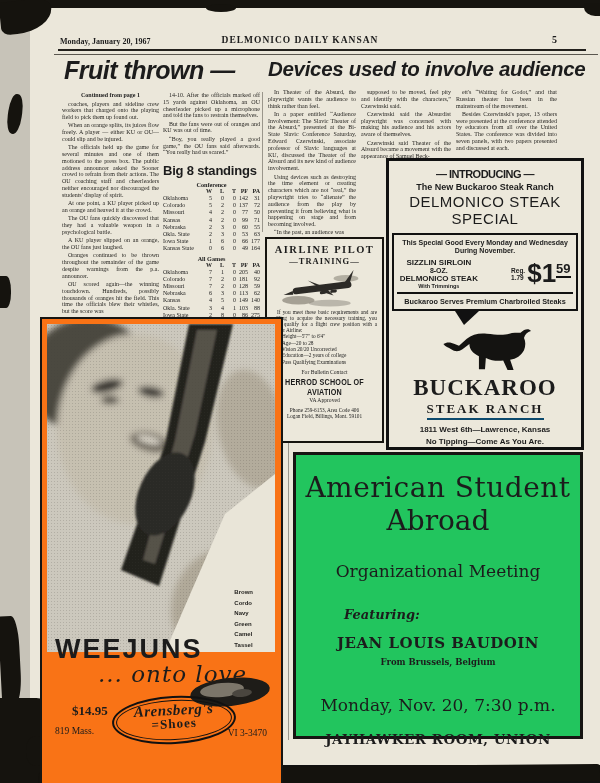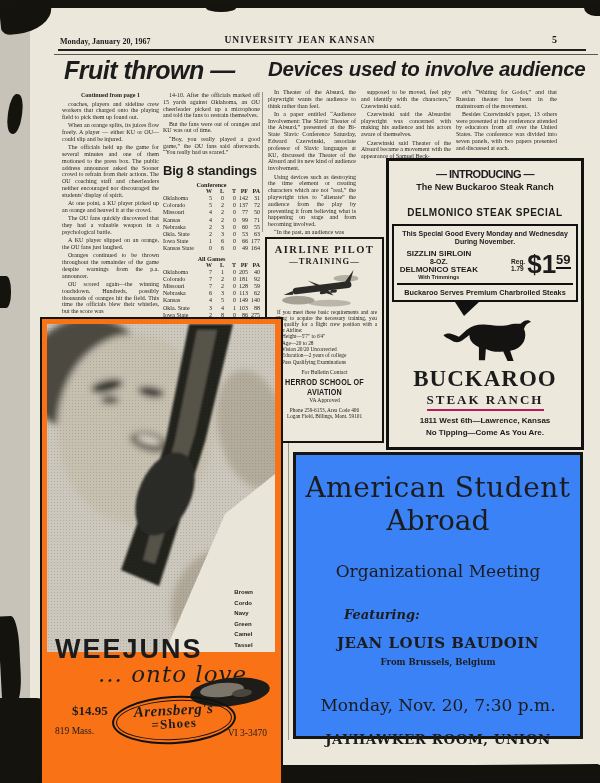--- a/index.html
+++ b/index.html
@@ -65,46 +65,46 @@
   .al-school{font:bold 7.2px "Liberation Sans",sans-serif;letter-spacing:0.2px;margin-top:3px;transform:scaleY(1.15);}
   .al-va{font-size:5.6px;margin-top:1px;}
   .al-phone{font-size:5.3px;margin-top:4px;}
   .al-addr{font-size:5.3px;}
   
   .buckaroo{position:absolute;left:386px;top:158px;width:198px;height:292px;border:3px solid #111;
             background:#ece8db;box-sizing:border-box;text-align:center;padding-top:7px;
             font-family:"Liberation Sans",sans-serif;}
   .bk-intro{font-weight:bold;font-size:11px;letter-spacing:-0.5px;}
   .bk-line2{font-weight:bold;font-size:9px;margin-top:2px;}
-  .bk-line3{font-weight:bold;font-size:10px;letter-spacing:0.5px;margin-top:15px;}
+  .bk-line3{font-weight:normal;font-size:15px;letter-spacing:0.5px;margin-top:1px;}
   .bk-bubble{margin:6px auto 0;width:176px;border:2px solid #111;padding:4px 3px 0;background:#ece8db;}
   .bk-special{font-weight:bold;font-size:7px;line-height:8px;}
   .bk-row{display:flex;align-items:center;margin-top:3px;gap:28px;}
   .bk-item{flex:1.3;}
   .bk-i1{font-weight:bold;font-size:8px;}
   .bk-i2{font-weight:bold;font-size:7px;}
   .bk-i3{font-weight:bold;font-size:8px;}
   .bk-i4{font-weight:bold;font-size:5.5px;}
   .bk-pricebox{flex:1;display:flex;align-items:center;justify-content:center;}
   .bk-reg{font-weight:bold;font-size:6.5px;line-height:7px;text-align:left;margin-right:2px;}
   .bk-price{font-weight:bold;}
   .bk-one{font-size:26px;}
   .bk-cents{font-size:13px;vertical-align:9px;border-bottom:2.5px solid #111;}
   .bk-serves{border-top:2px solid #111;margin-top:3px;padding:3px 0;font-weight:bold;font-size:7.3px;}
   .bk-tail{width:0;height:0;border-left:9px solid transparent;border-right:15px solid transparent;
            border-top:14px solid #111;margin:0 auto;transform:translateX(-18px);}
   .bk-bull{display:block;margin:0 auto;}
   .bk-name{font:bold 23px "Liberation Serif",serif;letter-spacing:1px;line-height:22px;}
   .bk-name2{display:inline-block;font:bold 13px "Liberation Serif",serif;letter-spacing:2px;
-            border-bottom:2px solid #be185d;padding-bottom:1px;}
+            border-bottom:2px solid #0c4a6e;padding-bottom:1px;}
   .bk-addr{font-weight:bold;font-size:8px;margin-top:5px;}
   .bk-tag{font-weight:bold;font-size:8px;margin-top:3px;}
   
   .asa{position:absolute;left:293px;top:452px;width:290px;height:287px;border:3px solid #161512;
-       background:#3b82f6;box-sizing:border-box;text-align:center;font-family:"DejaVu Serif",serif;}
+       background:#22c55e;box-sizing:border-box;text-align:center;font-family:"DejaVu Serif",serif;}
   .asa-t1{font-size:28px;margin-top:16px;letter-spacing:0.5px;}
   .asa-t2{font-size:28px;margin-top:0px;}
   .asa-sub{font-size:17px;margin-top:24px;}
   .asa-feat{font-style:italic;font-weight:bold;font-size:13px;text-align:left;margin:26px 0 0 48px;}
   .asa-name{font-weight:bold;font-size:15px;margin-top:12px;letter-spacing:0.5px;}
   .asa-from{font-weight:bold;font-size:8.5px;margin-top:5px;}
   .asa-when{font-size:17px;margin-top:28px;}
   .asa-where{font-weight:bold;font-size:13.5px;margin-top:16px;letter-spacing:0.5px;}
   
   .weejuns{position:absolute;left:40px;top:317px;width:243px;height:480px;border:2.5px solid #161512;
@@ -136,21 +136,21 @@
   <div class="blotch b-top-mid"></div>
   <div class="blotch b-tr"></div>
   <div class="blotch b-l1"></div>
   <div class="blotch b-l2"></div>
   <div class="blotch b-l3"></div>
   <div class="blotch b-bl"></div>
   <div class="blotch b-bl2"></div>
   <div class="bottom-band"></div>
 
   <div class="hdr-date">Monday, January 20, 1967</div>
-  <div class="hdr-masthead">UNIVERSITY JEAN KANSAN</div>
+  <div class="hdr-masthead">DELMONICO DAILY KANSAN</div>
   <div class="hdr-page">5</div>
   <div class="hdr-rule1"></div>
   <div class="hdr-rule2"></div>
 
   <div class="fruit-head">Fruit thrown —</div>
   <div class="devices-head">Devices used to involve audience</div>
   <div class="vrule1"></div>
   <div class="vrule2"></div>
 
   <div class="col fa-col1">

